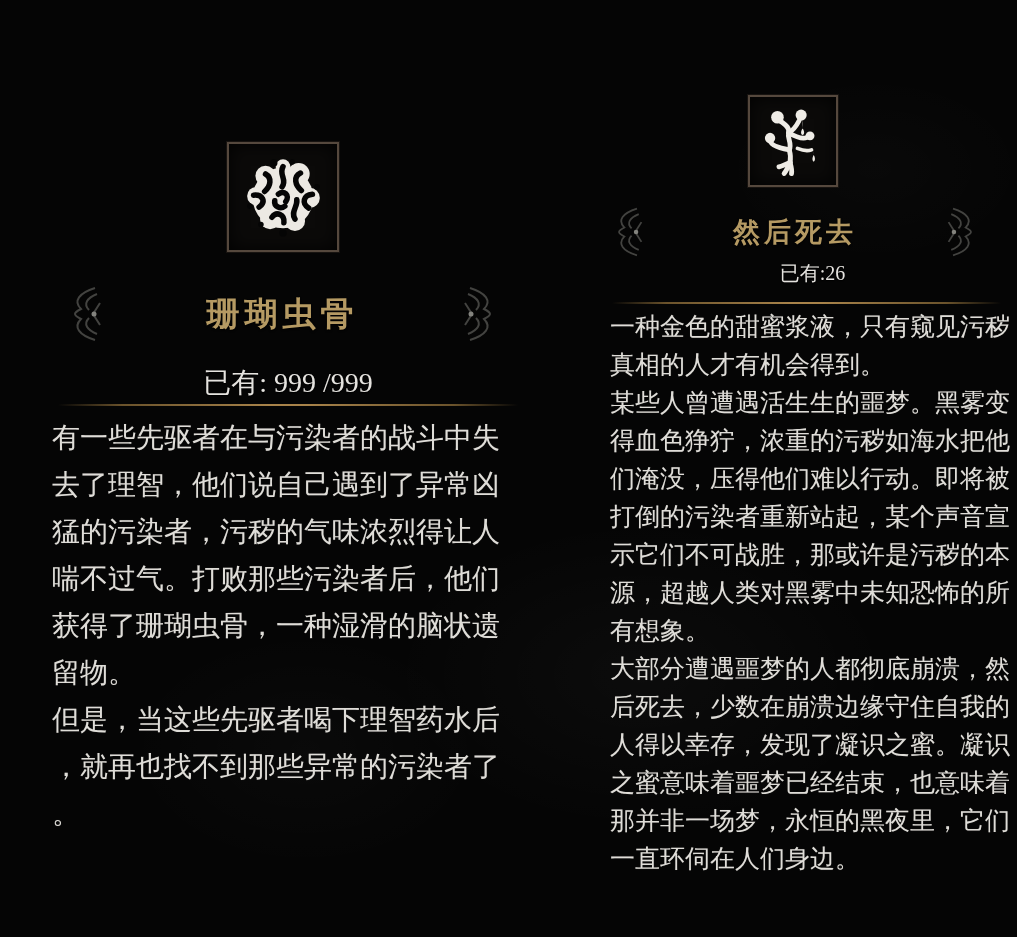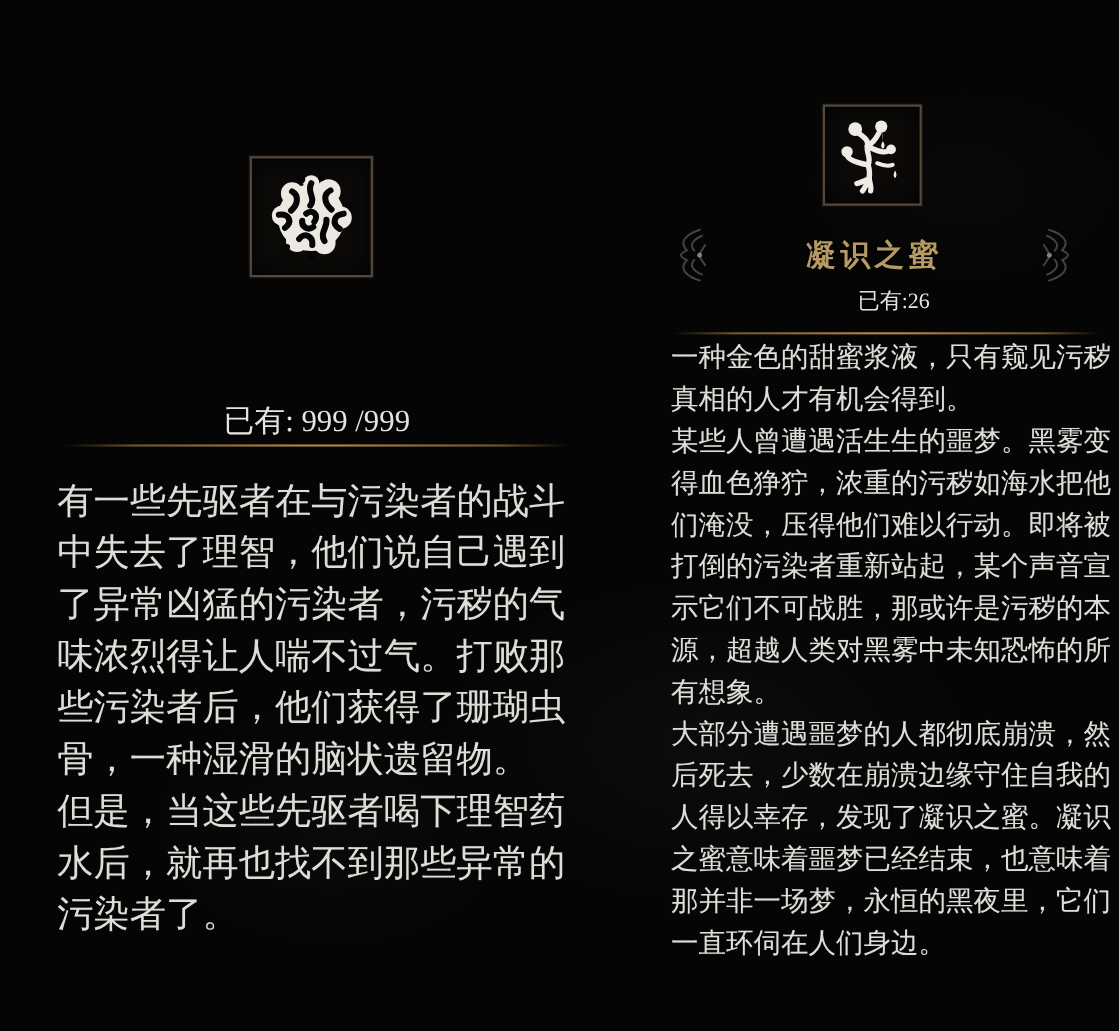--- a/index.html
+++ b/index.html
@@ -70,23 +70,22 @@
     filter:drop-shadow(0 1px 0 #000);
   }
 
   .desc{
     position:absolute;left:0;
     color:#dfddd8;
     white-space:pre-wrap;
     word-break:break-all;
     line-break:anywhere;
     text-shadow:0 0 1px rgba(230,228,222,0.25);
-    font-family:Liberation Mono, monospace;
-  }
-  .card-left .desc{top:434px;width:472px;font-size:33px;line-height:47px;}
+  }
+  .card-left .desc{top:414px;width:472px;font-size:28px;line-height:47px;}
   .card-right .desc{top:308px;width:405px;font-size:25px;line-height:38px;}
 </style>
 </head>
 <body>
 
 <div class="stage">
 
   <section class="card card-left">
 
     <div class="icon-frame">
@@ -116,20 +115,39 @@
           <circle cx="40" cy="13" r="4"></circle>
             <circle cx="60" cy="12" r="3"></circle>
           <circle cx="14" cy="60" r="3"></circle>
             <circle cx="87" cy="39" r="3"></circle>
           <circle cx="50" cy="89" r="4"></circle>
             <circle cx="26" cy="80" r="3"></circle>
         </g>
       </svg>
     </div>
 
+    <div class="title-row">
+      <svg class="flourish" width="40" height="58" viewBox="0 0 40 58">
+        <g stroke="#4e4e4b" stroke-width="2" fill="none">
+          <path d="M30,3 C14,8 8,16 16,24 C8,28 8,30 16,34 C8,42 14,50 30,55"></path>
+          <path d="M32,9 C22,13 18,19 24,25 M24,33 C18,39 22,45 32,49"></path>
+          <path d="M35,18 L28,29 L35,40"></path>
+        </g>
+        <circle cx="29" cy="29" r="2.5" fill="#9a9a94"></circle>
+      </svg>
+      <h1 class="title">珊瑚虫骨</h1>
+      <svg class="flourish mirrored" width="40" height="58" viewBox="0 0 40 58">
+        <g stroke="#4e4e4b" stroke-width="2" fill="none">
+          <path d="M30,3 C14,8 8,16 16,24 C8,28 8,30 16,34 C8,42 14,50 30,55"></path>
+          <path d="M32,9 C22,13 18,19 24,25 M24,33 C18,39 22,45 32,49"></path>
+          <path d="M35,18 L28,29 L35,40"></path>
+        </g>
+        <circle cx="29" cy="29" r="2.5" fill="#9a9a94"></circle>
+      </svg>
+    </div>
 
     <div class="owned">已有: 999 /999</div>
 
     <div class="divider">
       <i class="line"></i>
       <i class="tri"></i>
     </div>
 
     <div class="desc">有一些先驱者在与污染者的战斗中失去了理智，他们说自己遇到了异常凶猛的污染者，污秽的气味浓烈得让人喘不过气。打败那些污染者后，他们获得了珊瑚虫骨，一种湿滑的脑状遗留物。
 但是，当这些先驱者喝下理智药水后，就再也找不到那些异常的污染者了。</div>
@@ -163,21 +181,21 @@
 
     <div class="title-row">
       <svg class="flourish" width="36" height="52" viewBox="0 0 40 58">
         <g stroke="#4e4e4b" stroke-width="2" fill="none">
           <path d="M30,3 C14,8 8,16 16,24 C8,28 8,30 16,34 C8,42 14,50 30,55"></path>
           <path d="M32,9 C22,13 18,19 24,25 M24,33 C18,39 22,45 32,49"></path>
           <path d="M35,18 L28,29 L35,40"></path>
         </g>
         <circle cx="29" cy="29" r="2.5" fill="#9a9a94"></circle>
       </svg>
-      <h1 class="title">凝识之蜜</h1>
+      <h1 class="title">然后死去</h1>
       <svg class="flourish mirrored" width="36" height="52" viewBox="0 0 40 58">
         <g stroke="#4e4e4b" stroke-width="2" fill="none">
           <path d="M30,3 C14,8 8,16 16,24 C8,28 8,30 16,34 C8,42 14,50 30,55"></path>
           <path d="M32,9 C22,13 18,19 24,25 M24,33 C18,39 22,45 32,49"></path>
           <path d="M35,18 L28,29 L35,40"></path>
         </g>
         <circle cx="29" cy="29" r="2.5" fill="#9a9a94"></circle>
       </svg>
     </div>
 

